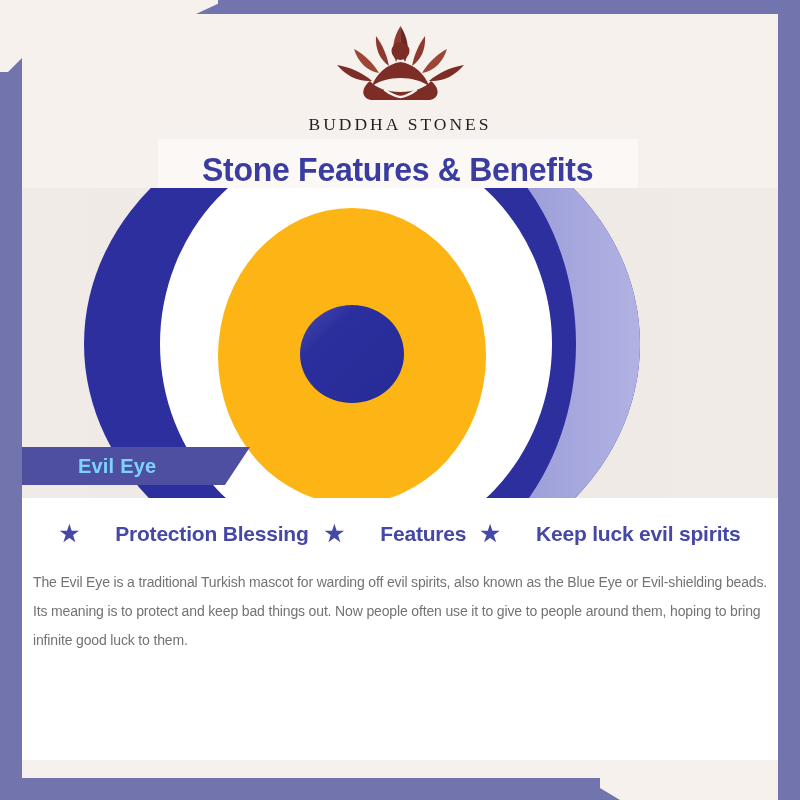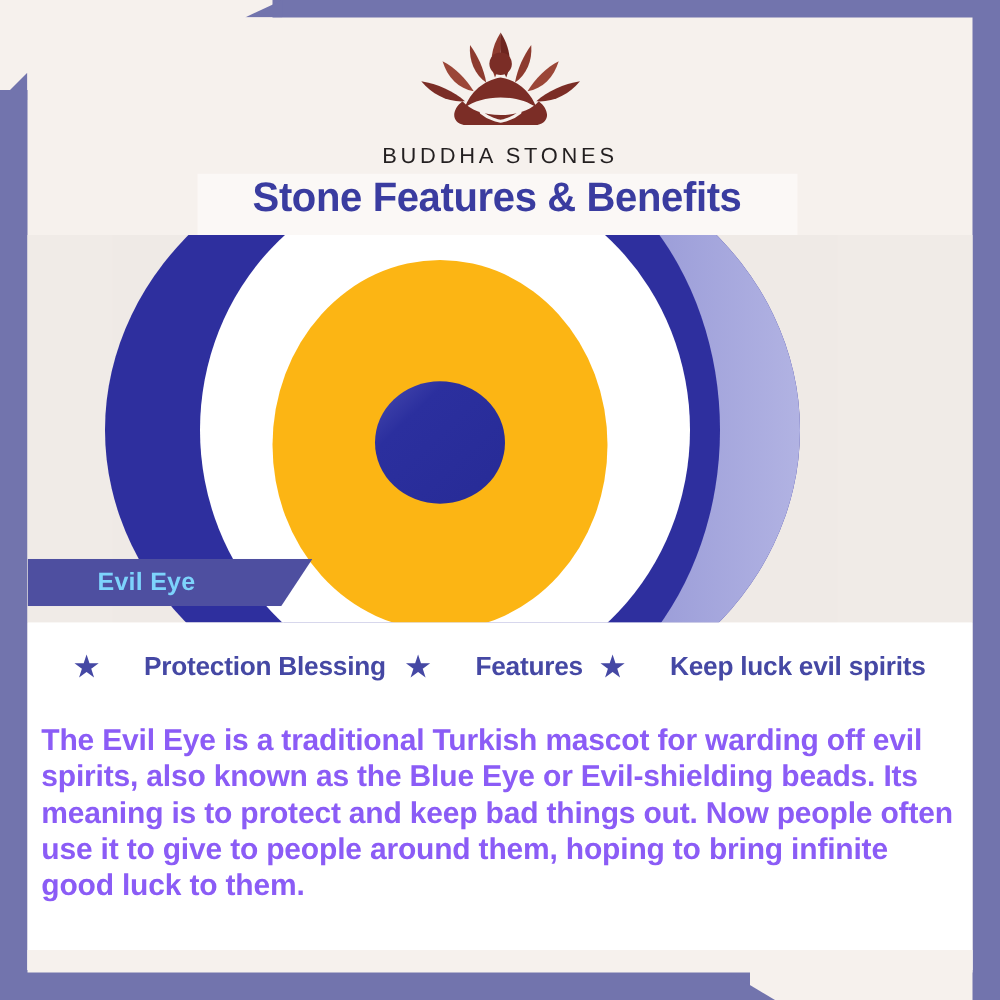--- a/index.html
+++ b/index.html
@@ -37,29 +37,29 @@
   }
   .sheet-bottom-fade{
     position:absolute;left:22px;top:760px;width:756px;height:18px;background:#f6f1ed;
   }
 
   
   .logo-wrap{position:absolute;left:0;top:18px;width:800px;height:120px;
     display:flex;flex-direction:column;align-items:center;justify-content:flex-start;}
   .logo-mark{width:175px;height:92px;display:block;}
   .logo-word{
-    margin-top:4px;font-family:Liberation Sans, sans-serif;
+    margin-top:4px;font-family:Liberation Serif, serif;
     font-size:17.5px;letter-spacing:3.0px;color:#231f20;font-weight:400;
     white-space:nowrap;
   }
 
   
   .title-panel{
     position:absolute;left:158px;top:139px;width:480px;height:50px;
-    background:#fbf8f6;display:flex;align-items:flex-start;justify-content:center;
+    background:#fbf8f6;display:flex;align-items:flex-end;justify-content:center;
   }
   .title-text{
     font-size:33px;font-weight:700;color:#3a3ca0;letter-spacing:-0.3px;
     white-space:nowrap;font-stretch:condensed;transform:scaleX(0.97);
   }
 
   
   .hero{
     position:absolute;left:22px;top:188px;width:756px;height:310px;overflow:hidden;
     background:#f0ebe7;
@@ -90,21 +90,21 @@
     white-space:nowrap;
   }
   .benefit .star{font-size:22px;line-height:1;margin-right:4px;color:#4548a4;}
   .benefit-label{letter-spacing:-0.2px;margin-left:32px;}
   .b1{margin-right:16px;}
   .b2{margin-right:14px;}
 
   
   .para{
     position:absolute;left:33px;top:554px;width:740px;
-    font-size:24px;line-height:29px;color:#8b5cf6;font-weight:700;
+    font-size:14px;line-height:29px;color:#737373;font-weight:400;
     letter-spacing:-0.15px;
   }
 </style>
 </head>
 <body>
 
 <div class="canvas">
 
   <div class="band band-top"></div>
   <div class="band-top-wedge"></div>

